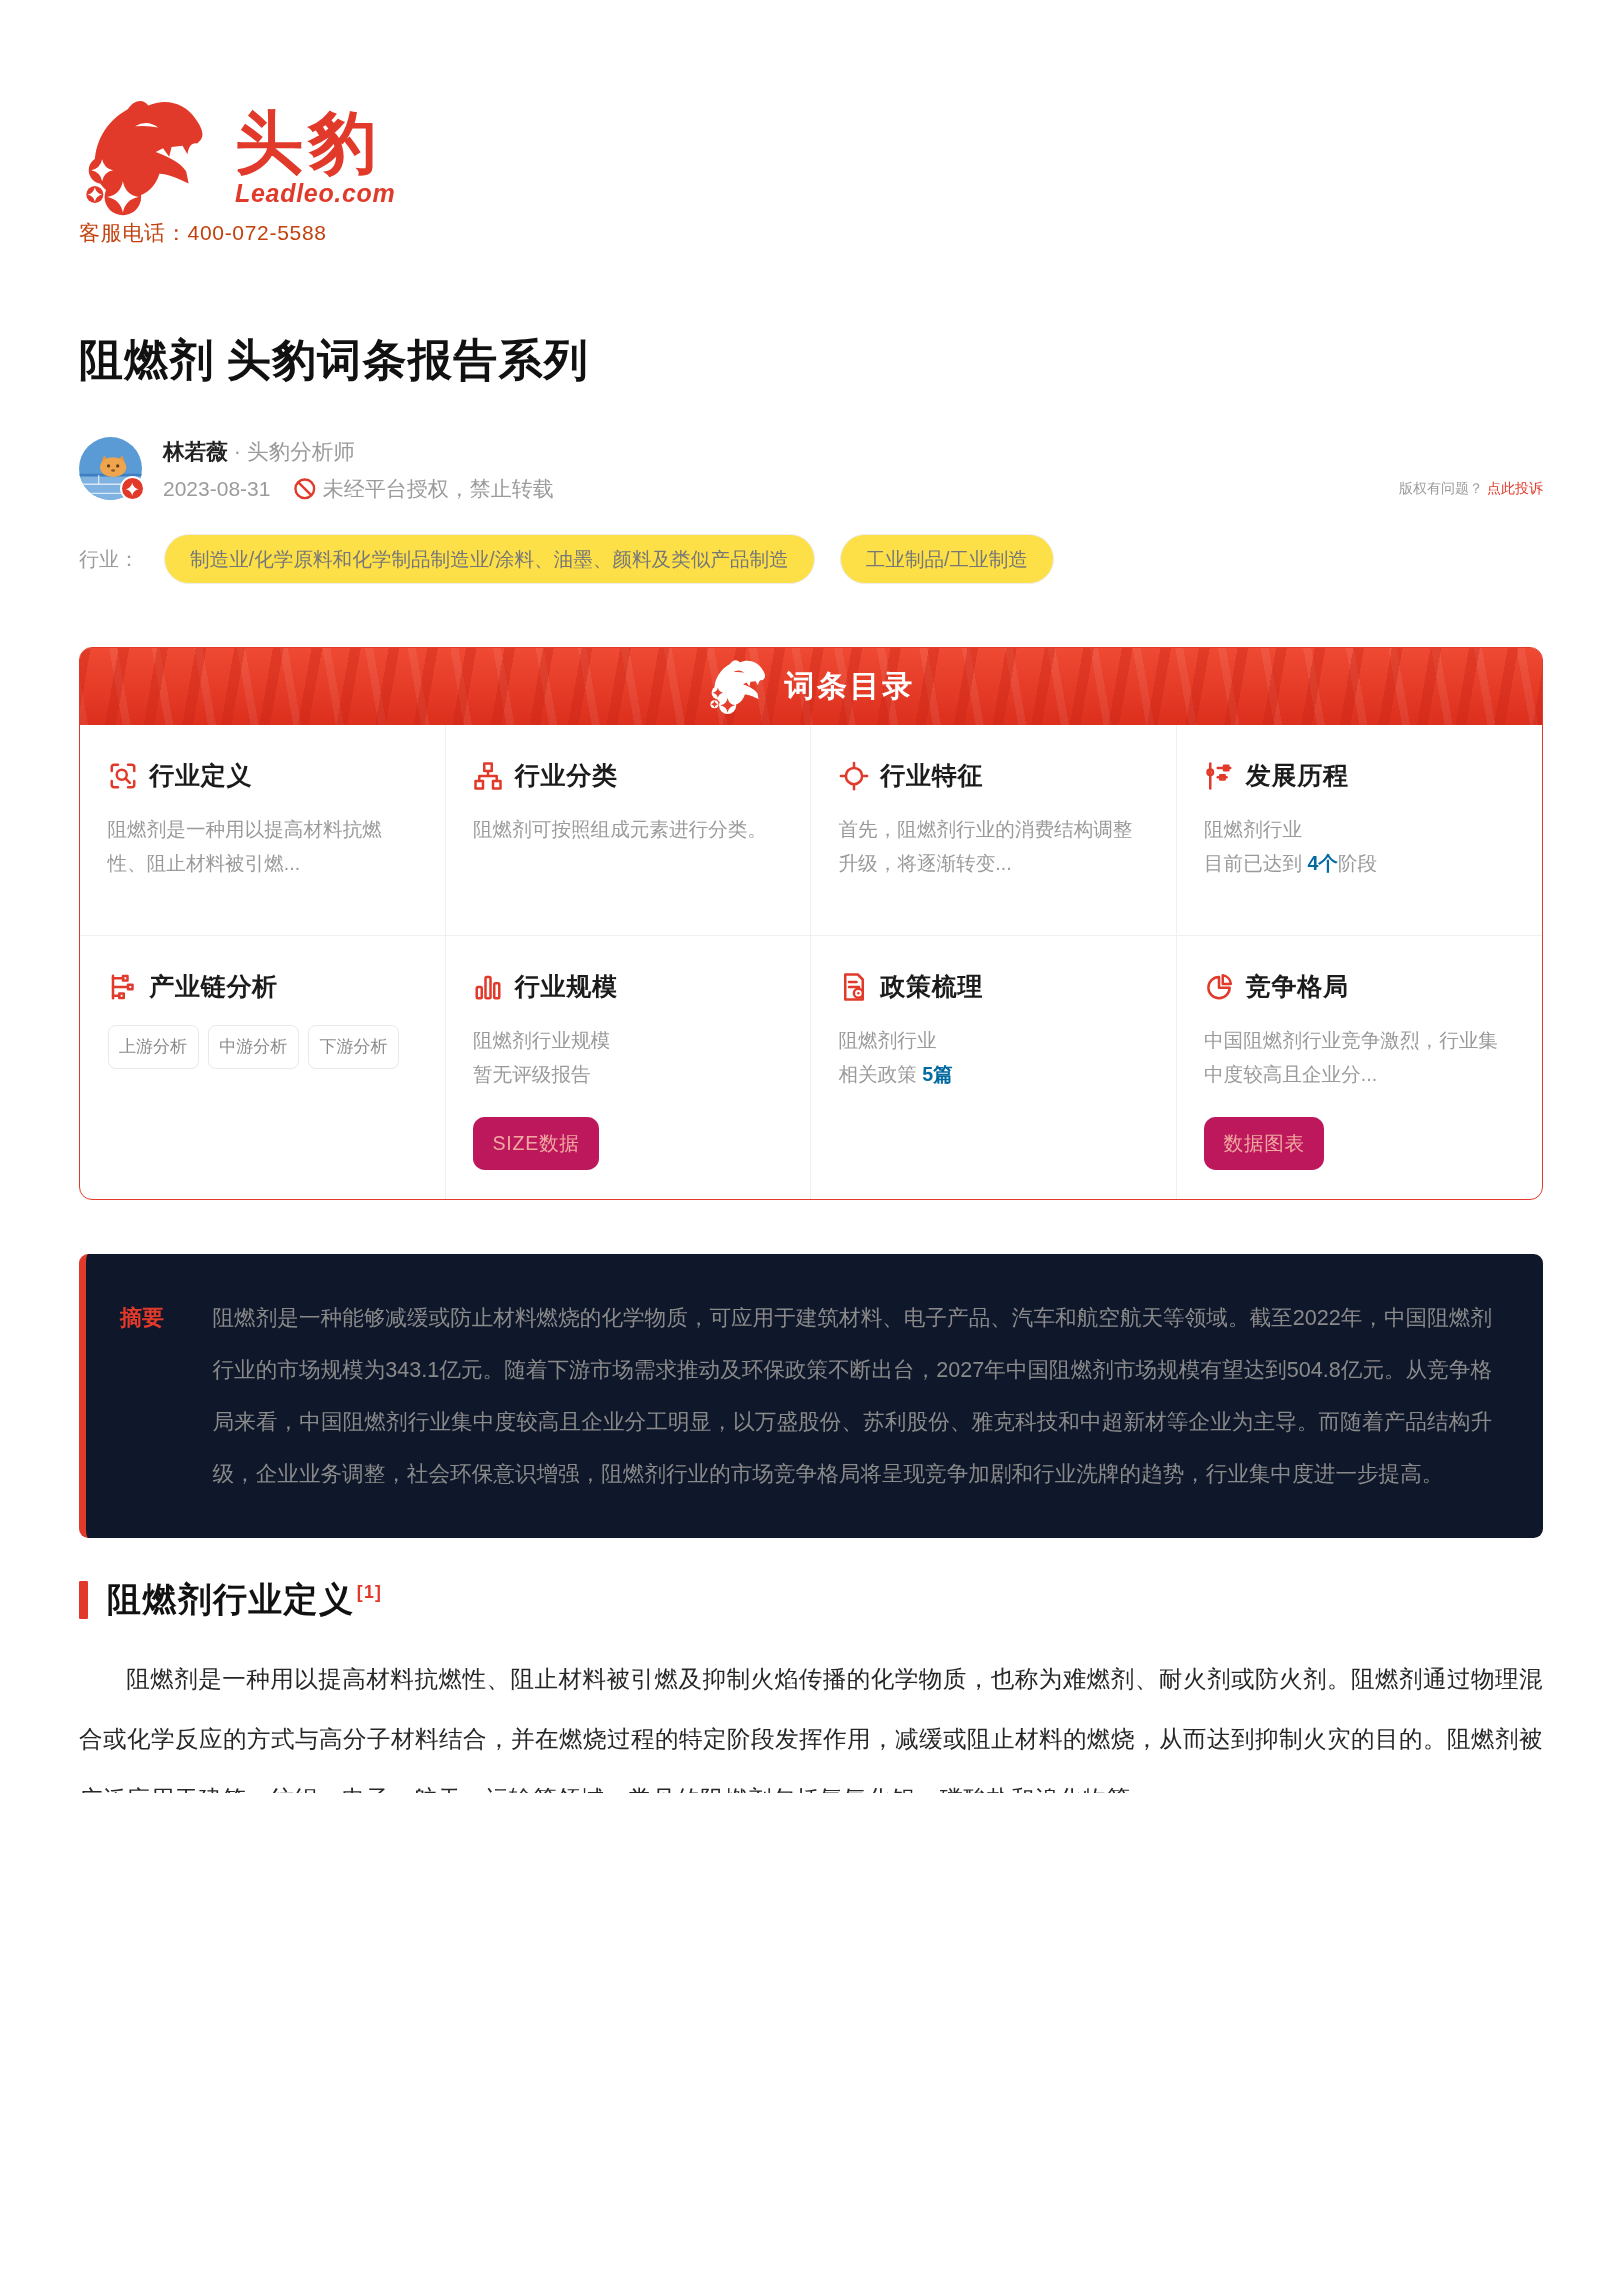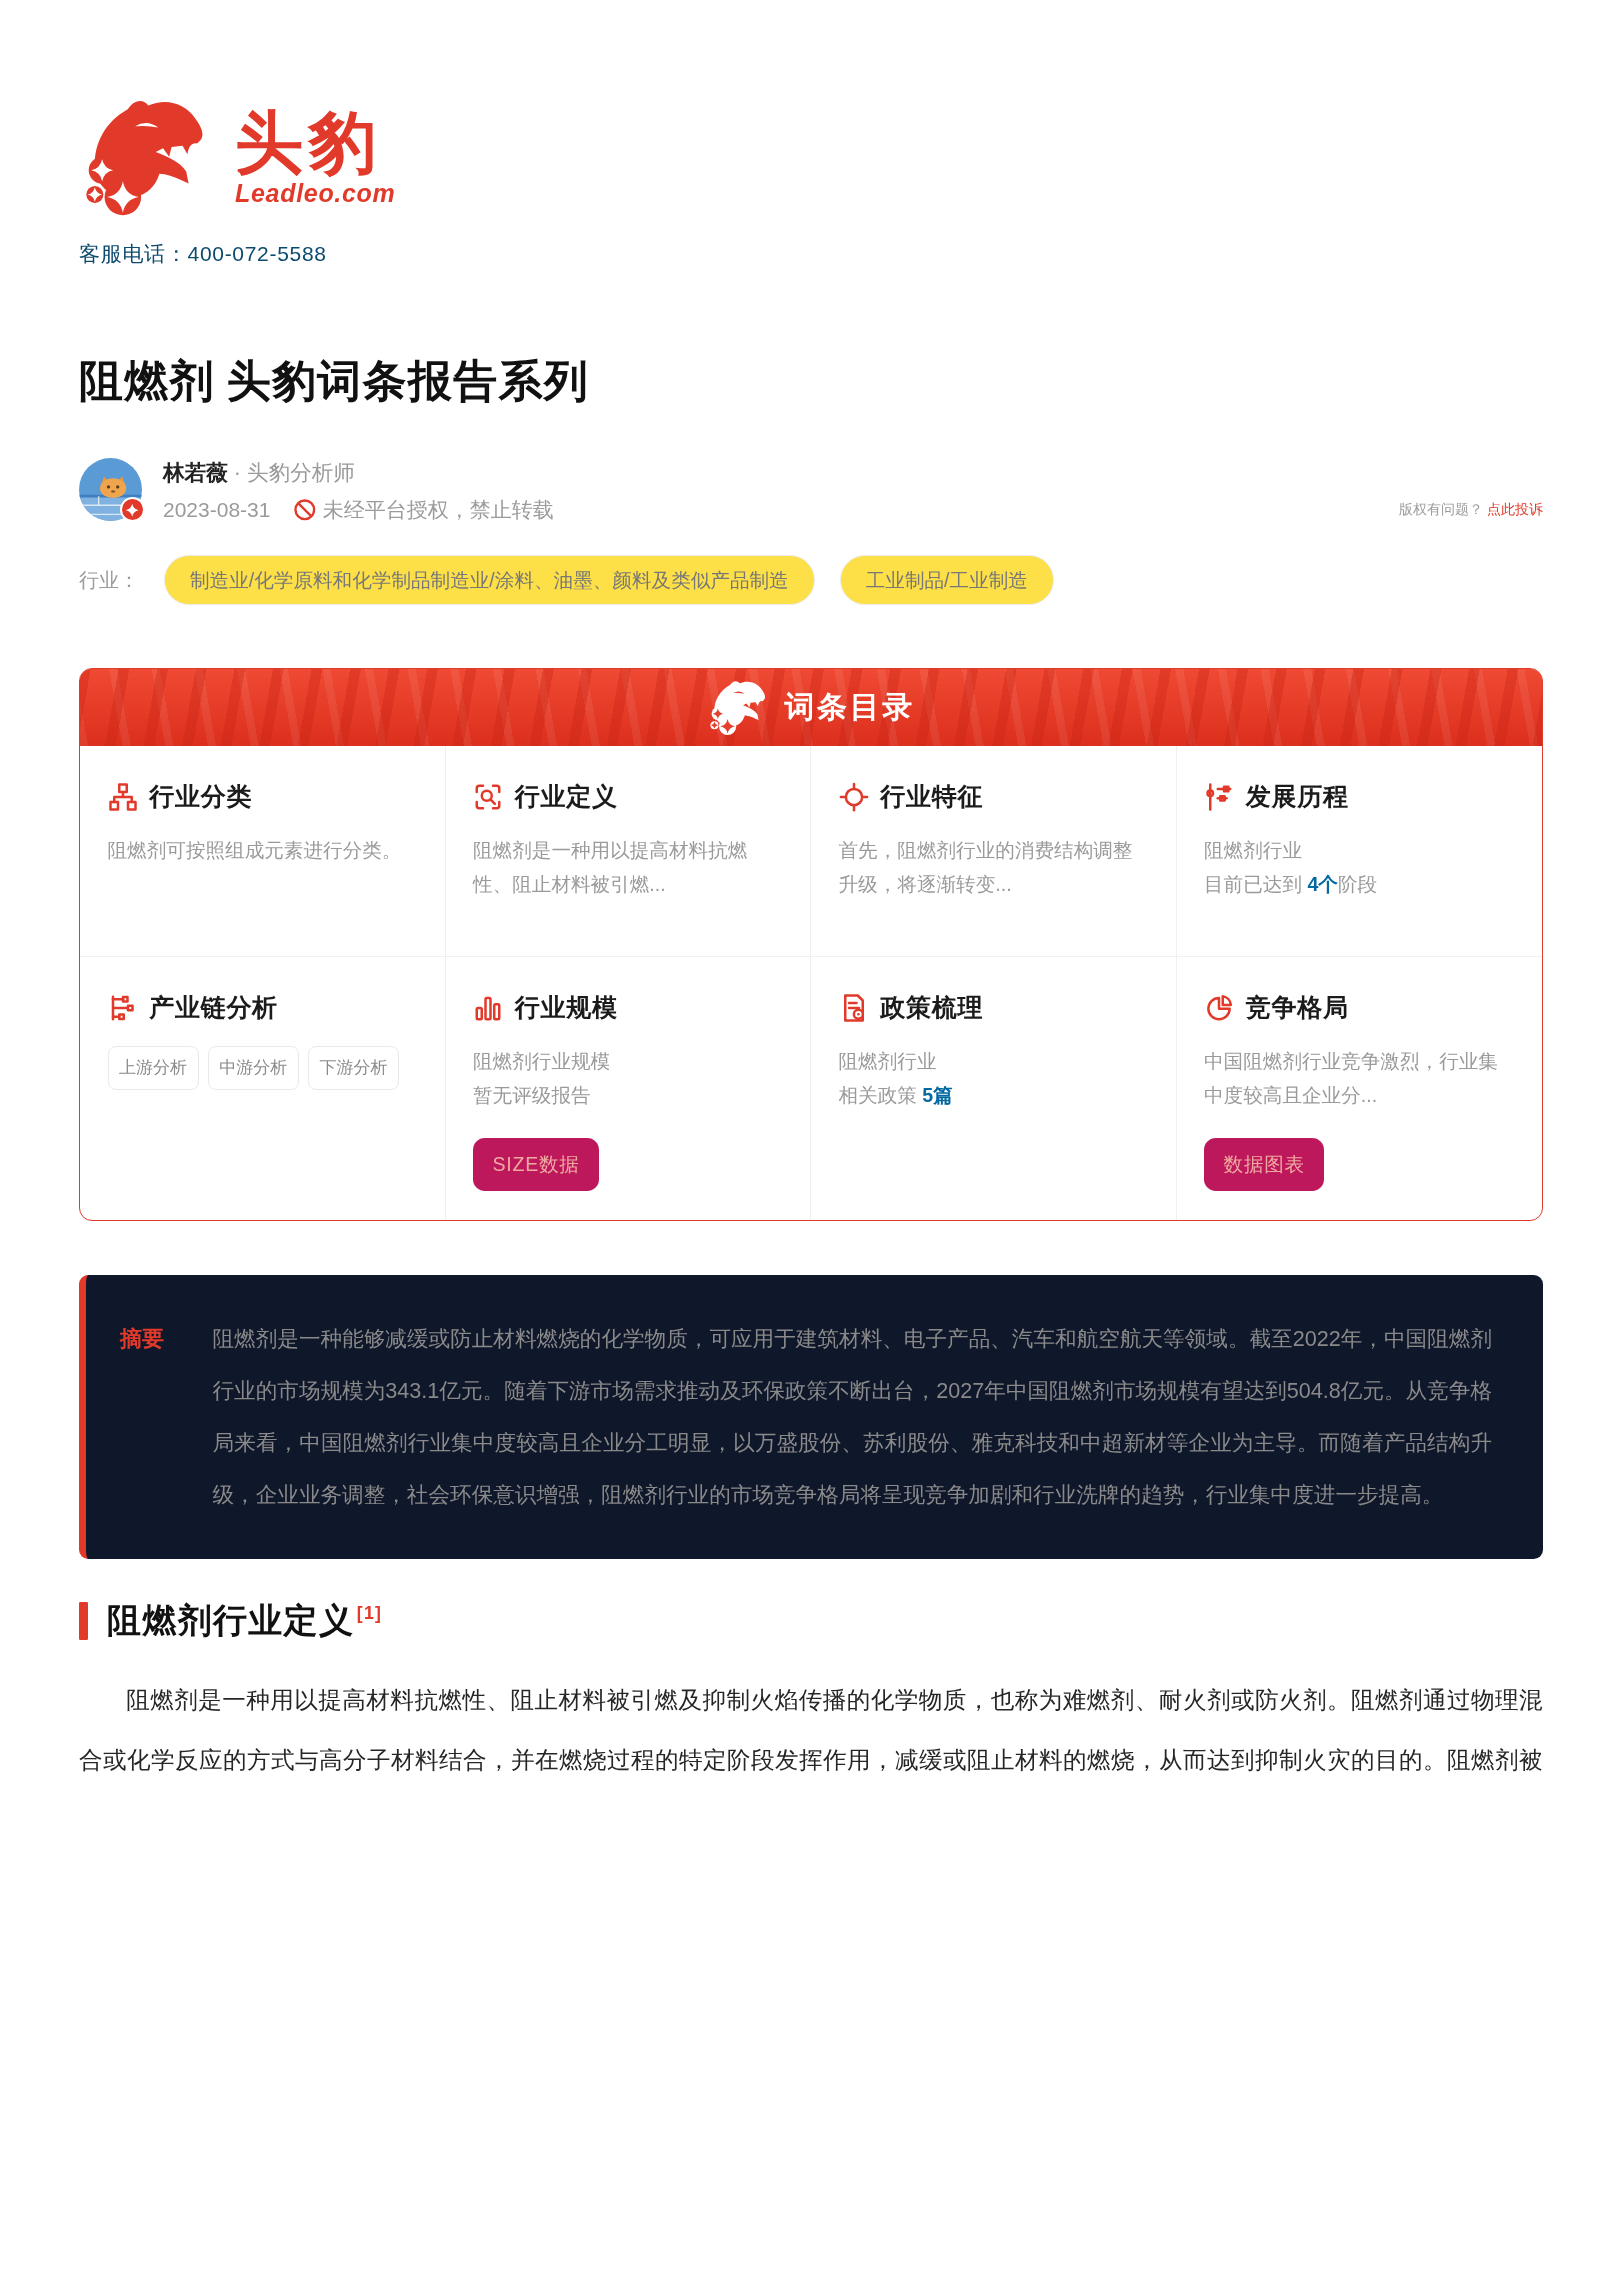--- a/index.html
+++ b/index.html
@@ -8,21 +8,21 @@
   .content { padding: 0 79px; }
 
   
   .brand-row { display: flex; align-items: center; gap: 22px; padding-top: 97px; }
   .brand-logo-icon { width: 134px; height: 122px; flex: 0 0 auto; }
   .leo-red .fg { fill: #e23a2a; } .leo-red .cut { fill: #ffffff; }
   .leo-white .fg { fill: #ffffff; } .leo-white .cut { fill: #e5402f; }
   .brand-text { display: flex; flex-direction: column; gap: 3.9px; }
   .brand-name { font-size: 68px; font-weight: 800; color: #e23a2a; letter-spacing: 5.2px; line-height: 1; }
   .brand-domain { font-size: 25px; font-weight: 700; font-style: italic; color: #e23a2a; letter-spacing: 0.7px; }
-  .service-phone { margin-top: 21px; font-size: 21px; color: #0c4a6e; letter-spacing: 0.7px; }
+  .service-phone { margin-top: 0; font-size: 21px; color: #c2410c; letter-spacing: 0.7px; }
 
   
   .article-title { margin-top: 84px; font-size: 44px; color: #111; letter-spacing: 1.3px; }
   .article-title .kw { font-weight: 900; }
   .article-title .suffix { font-weight: 700; margin-left: 11.8px; }
 
   
   .author-row { margin-top: 47px; display: flex; align-items: flex-start; }
   .avatar-wrap { position: relative; width: 63px; height: 63px; flex: 0 0 auto; }
   .avatar { width: 63px; height: 63px; border-radius: 50%; overflow: hidden; display: block; }
@@ -184,47 +184,47 @@
         </svg>
         <span class="banner-title">词条目录</span>
       </div>
 
       <div class="directory-grid">
 
         <div class="dir-card row1">
           <div class="dir-card-head">
             <span class="dir-card-icon">
               <svg viewBox="0 0 24 24">
-                <rect x="9" y="2" width="6" height="6"></rect>
-                  <rect x="2" y="16" width="6" height="6"></rect>
-                  <rect x="16" y="16" width="6" height="6"></rect>
-                <path d="M12 8v4"></path>
-                  <path d="M5 16v-4h14v4"></path>
-              </svg>
-            </span>
-            <span class="dir-card-title">行业分类</span>
-          </div>
-          <div class="dir-card-desc">阻燃剂可按照组成元素进行分类。</div>
-        </div>
-
-        <div class="dir-card row1">
-          <div class="dir-card-head">
-            <span class="dir-card-icon">
-              <svg viewBox="0 0 24 24">
                 <path d="M3 8V5a2 2 0 0 1 2-2h3"></path>
                   <path d="M16 3h3a2 2 0 0 1 2 2v3"></path>
                 <path d="M21 16v3a2 2 0 0 1-2 2h-3"></path>
                   <path d="M8 21H5a2 2 0 0 1-2-2v-3"></path>
                 <circle cx="11" cy="11" r="4"></circle>
                   <line x1="14" y1="14" x2="17.5" y2="17.5"></line>
               </svg>
             </span>
             <span class="dir-card-title">行业定义</span>
           </div>
           <div class="dir-card-desc">阻燃剂是一种用以提高材料抗燃性、阻止材料被引燃...</div>
+        </div>
+
+        <div class="dir-card row1">
+          <div class="dir-card-head">
+            <span class="dir-card-icon">
+              <svg viewBox="0 0 24 24">
+                <rect x="9" y="2" width="6" height="6"></rect>
+                  <rect x="2" y="16" width="6" height="6"></rect>
+                  <rect x="16" y="16" width="6" height="6"></rect>
+                <path d="M12 8v4"></path>
+                  <path d="M5 16v-4h14v4"></path>
+              </svg>
+            </span>
+            <span class="dir-card-title">行业分类</span>
+          </div>
+          <div class="dir-card-desc">阻燃剂可按照组成元素进行分类。</div>
         </div>
 
         <div class="dir-card row1">
           <div class="dir-card-head">
             <span class="dir-card-icon">
               <svg viewBox="0 0 24 24">
                 <circle cx="12" cy="12" r="6.5"></circle>
                 <line x1="12" y1="1.5" x2="12" y2="5"></line>
                   <line x1="12" y1="19" x2="12" y2="22.5"></line>
                 <line x1="1.5" y1="12" x2="5" y2="12"></line>

